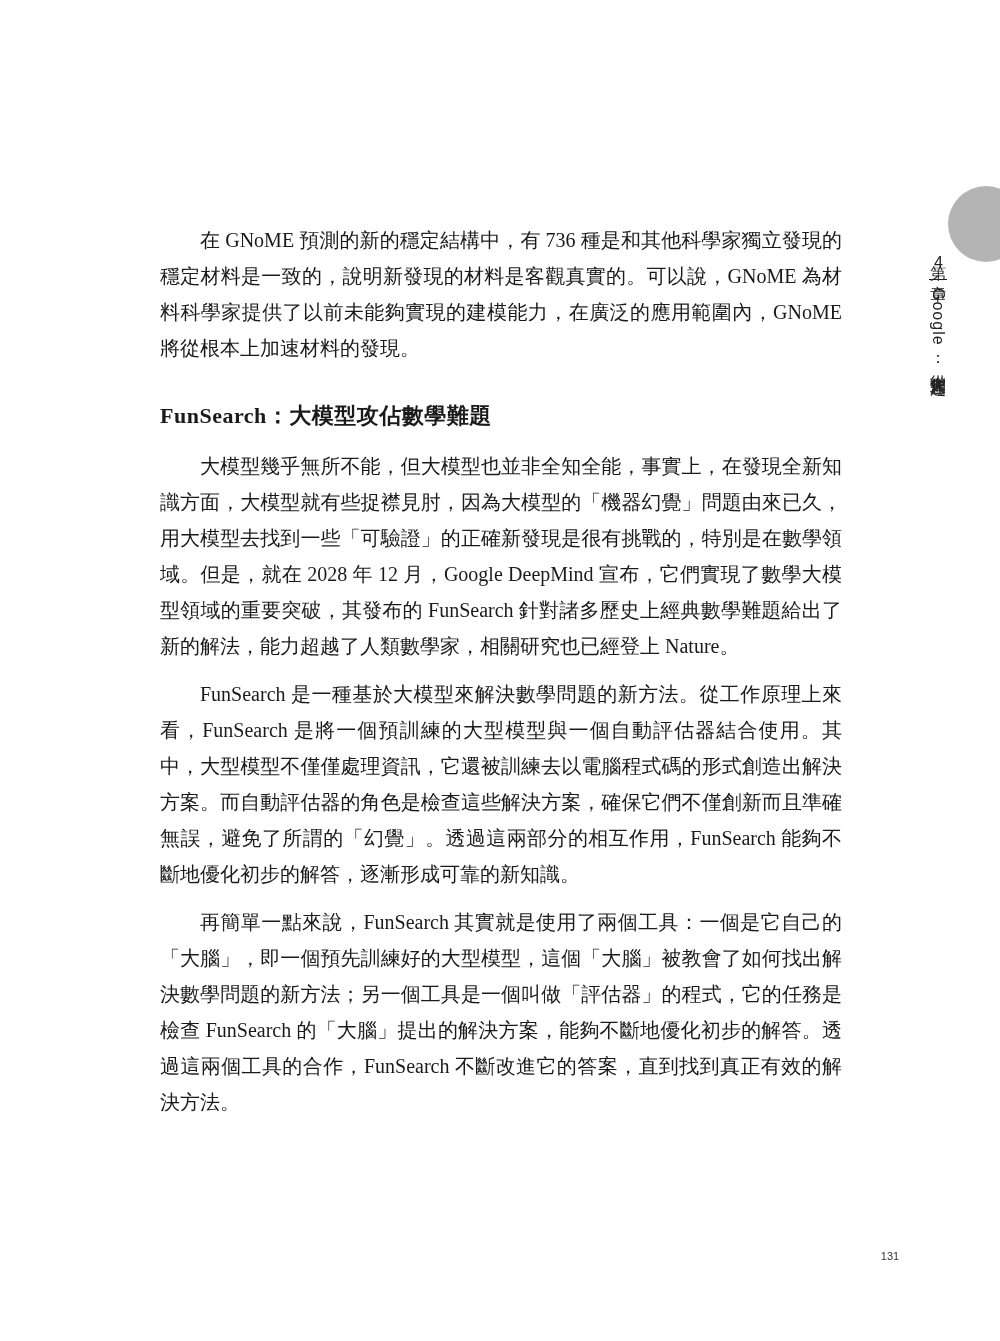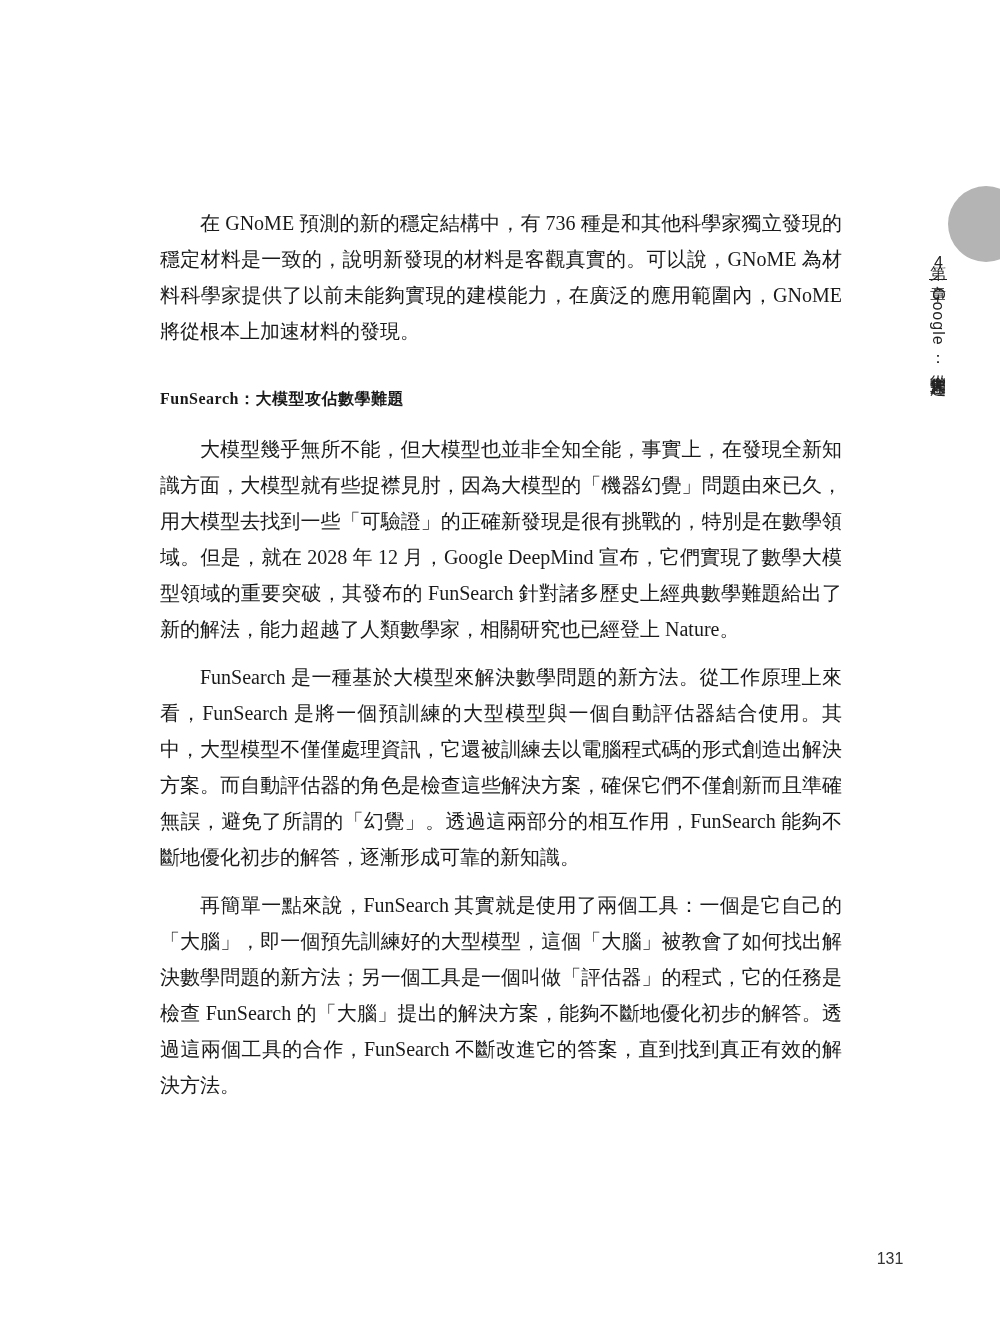--- a/index.html
+++ b/index.html
@@ -62,49 +62,49 @@
       letter-spacing: 1px;
     }
     .running-head .title .cjk {
       text-orientation: upright;
     }
 
     
     .content {
       position: absolute;
       left: 160px;
-      top: 205px;
+      top: 222px;
       width: 682px;
       font-size: 20px;
       line-height: 36px;
       text-align: justify;
       text-justify: inter-character;
     }
     .content p {
       margin: 0;
       text-indent: 40px;
     }
     .content p.para-gap {
       margin-top: 12px;
     }
     .content h2 {
       margin: 32px 0 14px 0;
-      font-size: 16px;
+      font-size: 22px;
       line-height: 36px;
       font-weight: bold;
       letter-spacing: 0.5px;
     }
     .page-number {
       position: absolute;
       left: 870px;
       top: 1250px;
       width: 40px;
       text-align: center;
       font-family: "Liberation Sans", "DejaVu Sans", sans-serif;
-      font-size: 16px;
+      font-size: 11px;
       color: #333;
     }
   </style>
 </head>
 <body>
 
 <div class="page">
 
   <div class="thumb-circle"></div>
 

